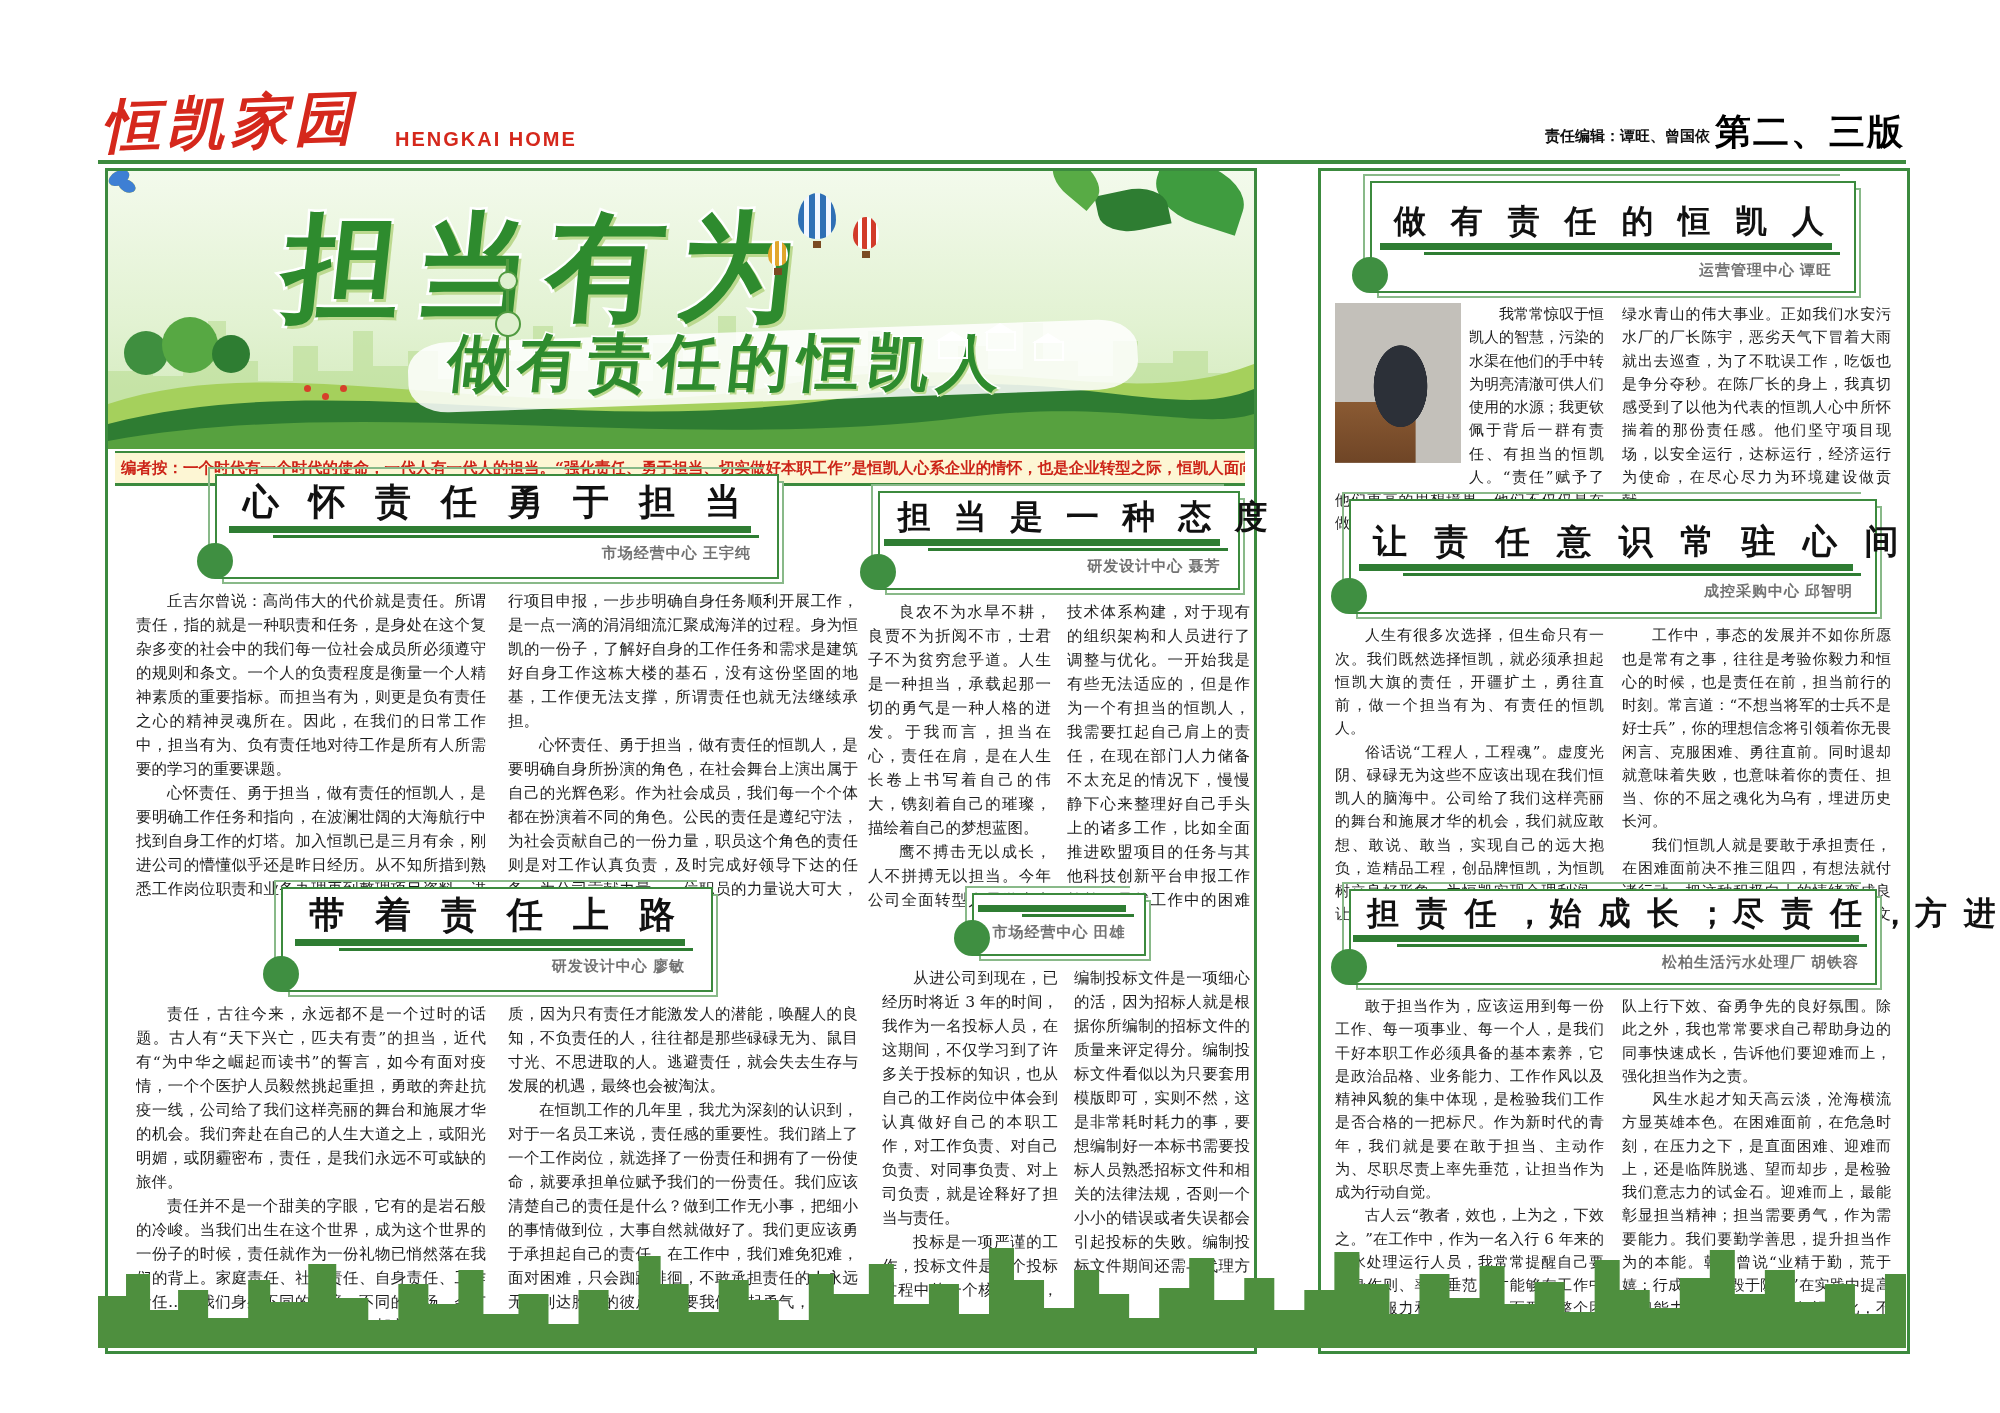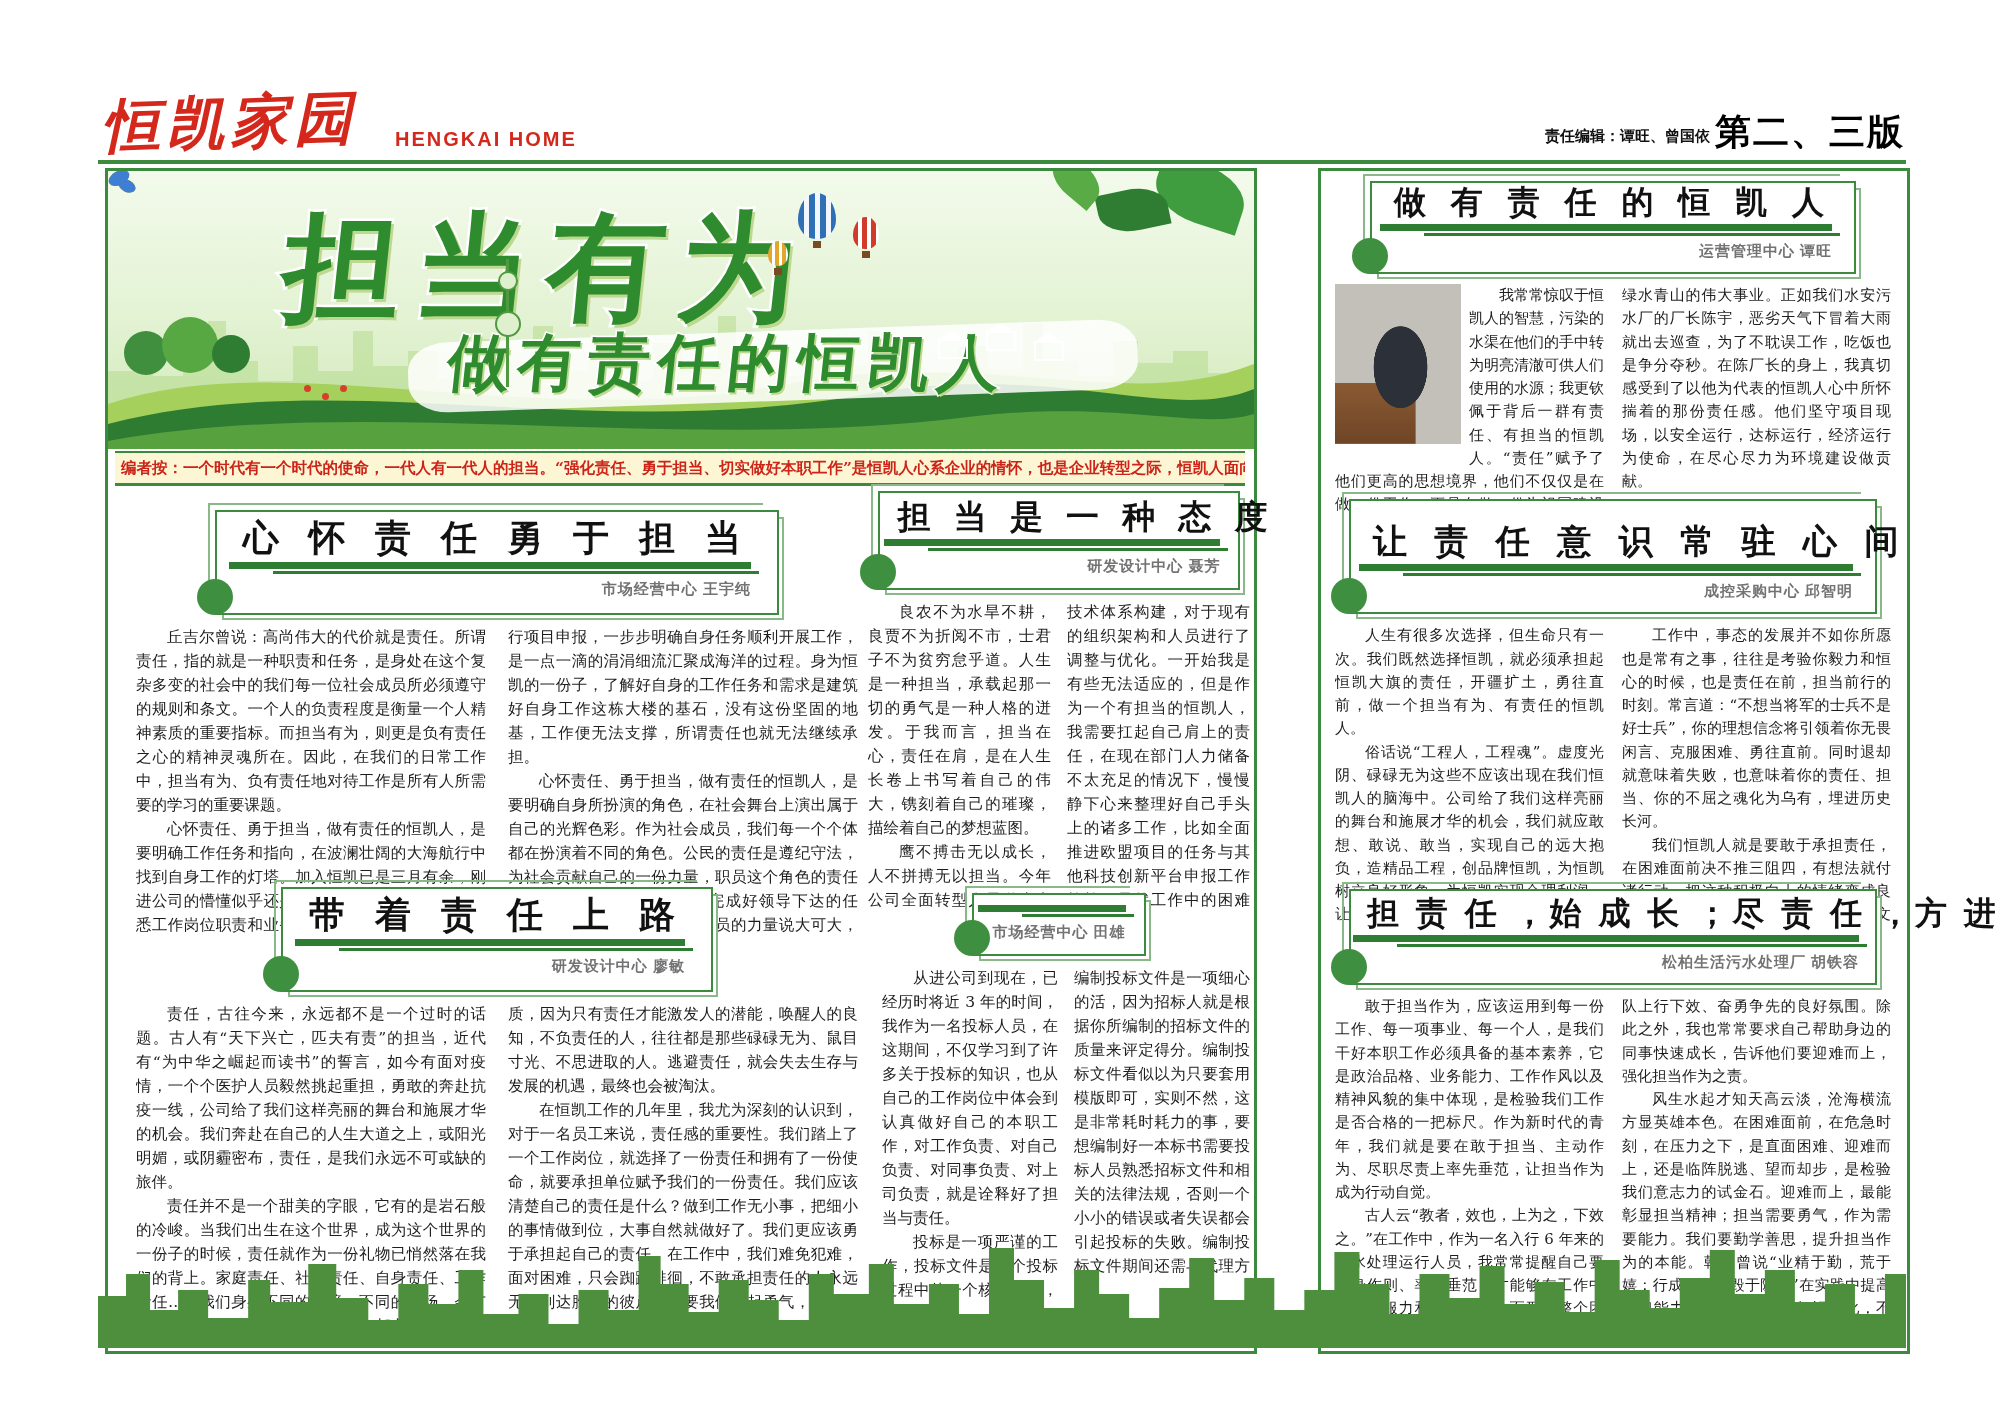--- a/index.html
+++ b/index.html
@@ -148,21 +148,21 @@
     <div class="house" style="left:878px;top:160px;"></div>
     <div class="house" style="left:926px;top:170px;"></div>
 
     <div class="dotflower" style="left:196px;top:214px;"></div>
     <div class="dotflower" style="left:214px;top:222px;"></div>
     <div class="dotflower" style="left:232px;top:214px;"></div>
   </div>
 
   <div class="ednote"><b>编者按：</b><span>一个时代有一个时代的使命，一代人有一代人的担当。“强化责任、勇于担当、切实做好本职工作”是恒凯人心系企业的情怀，也是企业转型之际，恒凯人面向未来、开辟新道路应有的态度。</span></div>
 
-  <div class="article" style="left:28px;top:339px;width:722px;height:412px;">
+  <div class="article" style="left:28px;top:303px;width:722px;height:412px;">
     <div class="tbox-wrap">
       <div class="tbox">
         <div class="tcircle"></div>
         <div class="ttl">心 怀 责 任   勇 于 担 当</div>
         <div class="tbar">
             <span class="b1"></span>
             <span class="b2"></span>
           </div>
         <div class="byline">市场经营中心  王宇纯</div>
       </div>
@@ -230,21 +230,21 @@
       <p>投标是一项严谨的工作，投标文件是整个投标过程中的一个核心部分，编制投标文件是一项细心的活，因为招标人就是根据你所编制的招标文件的质量来评定得分。编制投标文件看似以为只要套用模版即可，实则不然，这是非常耗时耗力的事，要想编制好一本标书需要投标人员熟悉招标文件和相关的法律法规，否则一个小小的错误或者失误都会引起投标的失败。编制投标文件期间还需与代理方不断沟通并提出质疑，做到标书的零失误。</p>
 
     </div>
   </div>
 </div>
 
 <div class="frame frame-right">
 
   <div class="article" style="left:14px;top:10px;width:556px;height:312px;">
     <div class="tbox-wrap">
-      <div class="tbox" style="padding:2px 22px 11px;">
+      <div class="tbox" style="padding:21px 22px 11px;">
         <div class="tcircle"></div>
         <div class="ttl" style="font-size:32px;letter-spacing:8px;">做 有 责 任 的 恒 凯 人</div>
         <div class="tbar">
             <span class="b1"></span>
             <span class="b2"></span>
           </div>
         <div class="byline">运营管理中心  谭旺</div>
       </div>
     </div>
     <div class="body cols2" style="height:238px;column-gap:18px;font-size:15px;">

